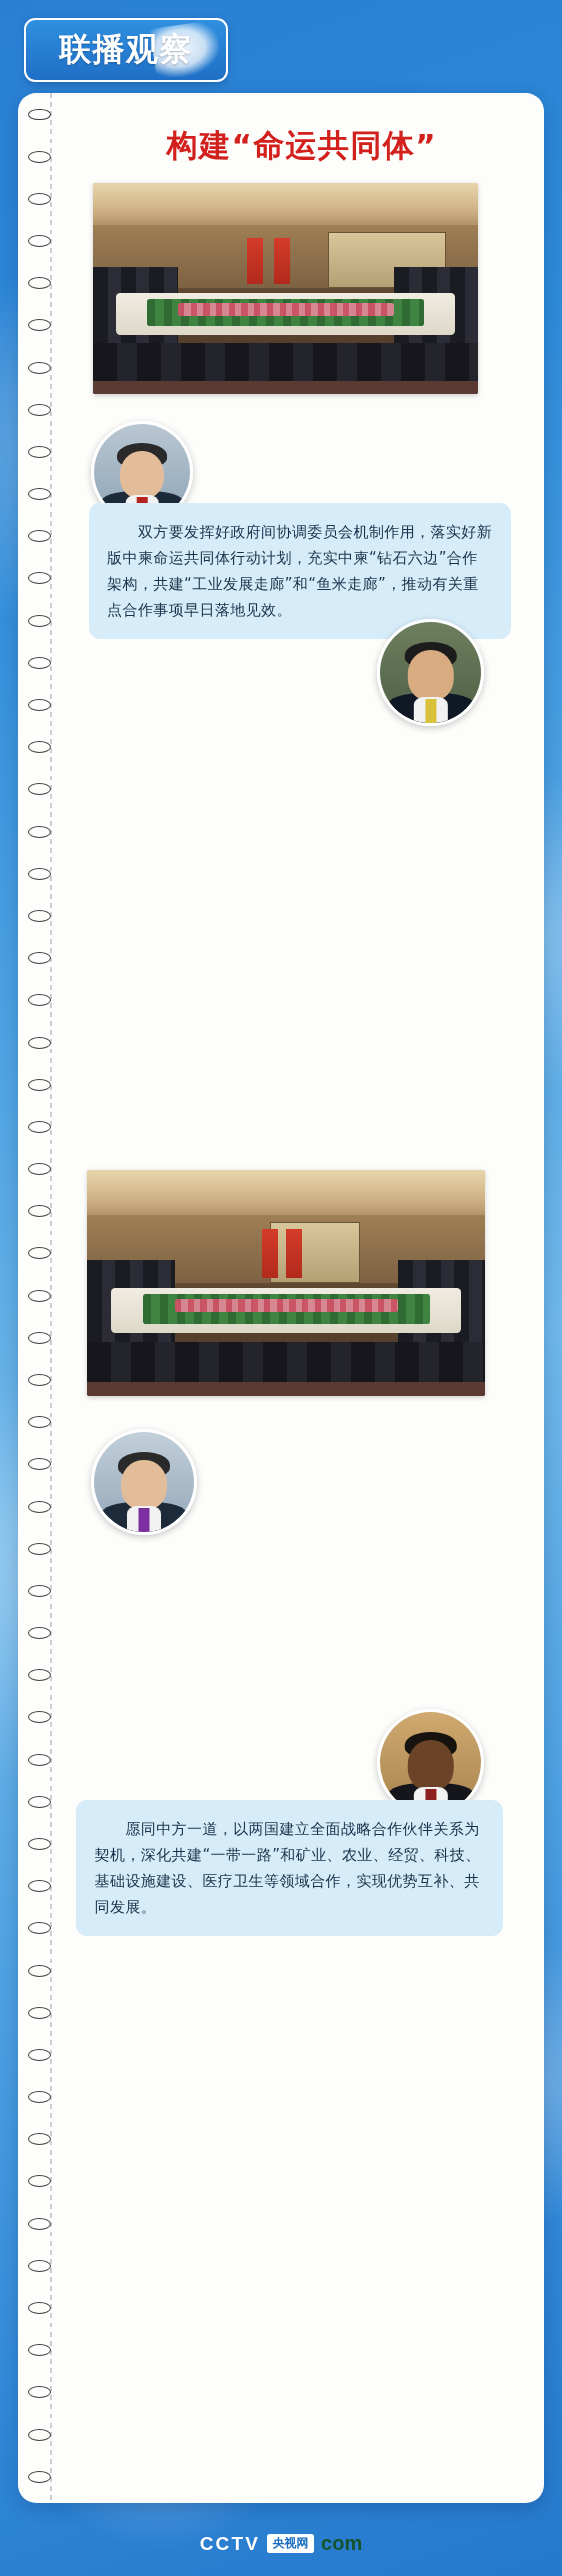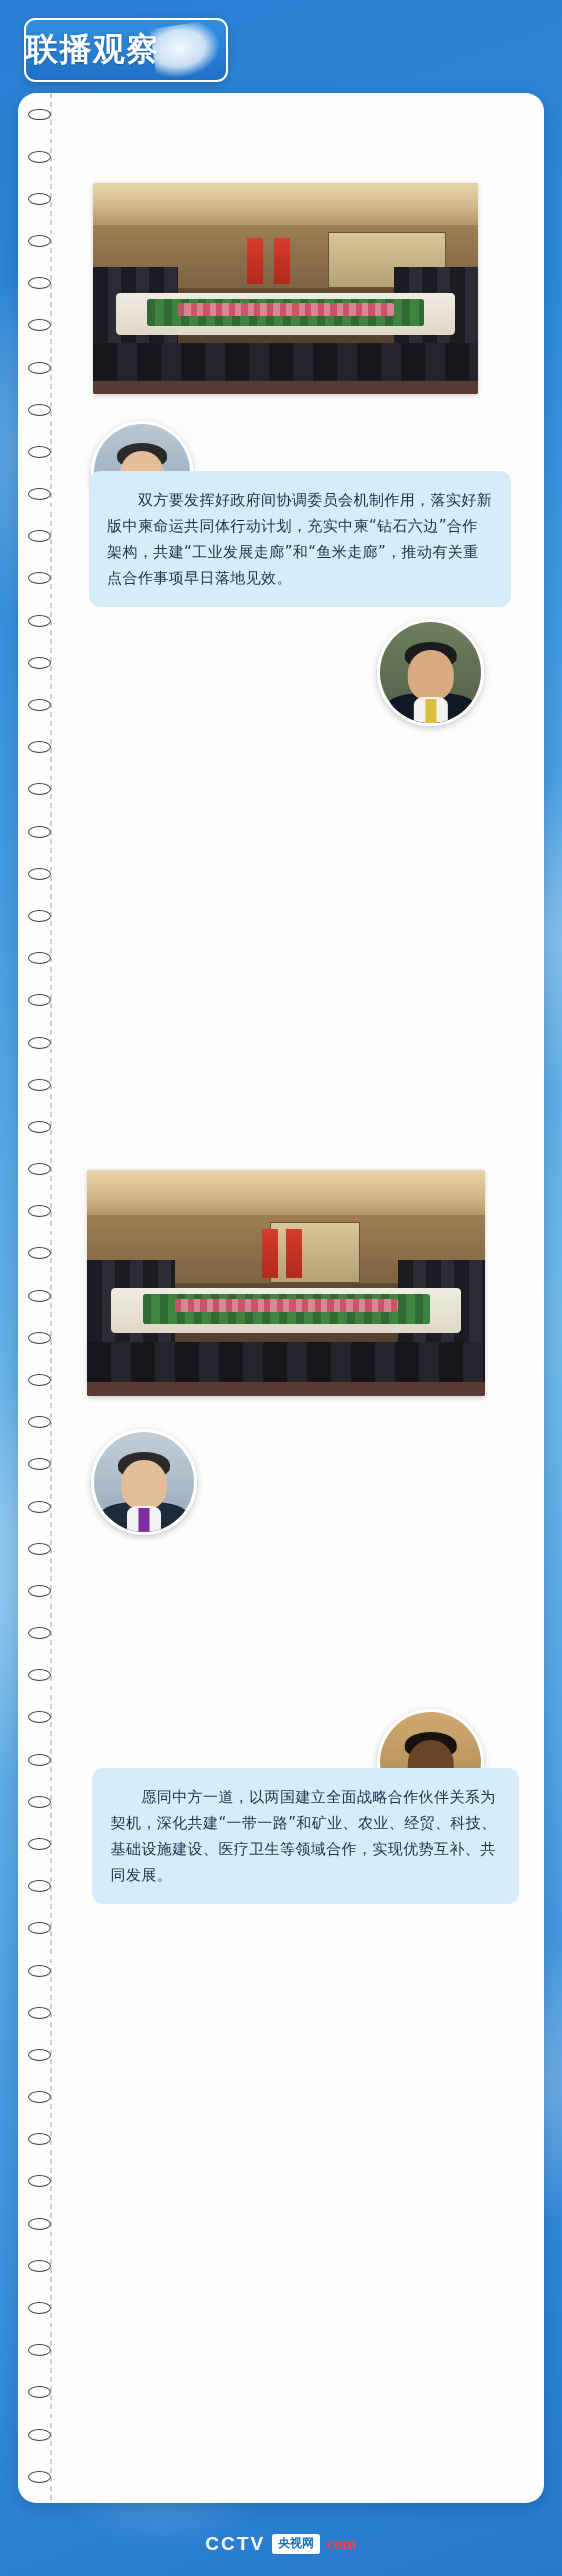--- a/index.html
+++ b/index.html
@@ -39,21 +39,21 @@
     left: 24px;
     top: 18.3px;
     width: 200px;
     height: 60px;
     background: linear-gradient(180deg, #2f8fe0 0%, #1f6fc6 100%);
     border: 2.1px solid #ffffff;
     border-radius: 11.2px;
     box-shadow: 0 2.1px 7px rgba(0,40,90,0.25);
     display: flex;
     align-items: center;
-    justify-content: flex-start;
+    justify-content: center;
     overflow: hidden;
   }
   .logo-text {
     color: #ffffff;
     font-size: 32px;
     font-weight: bold;
     letter-spacing: 1.4px;
     font-family: "DejaVu Sans", "Liberation Sans", sans-serif;
     position: relative;
     z-index: 2;
@@ -246,20 +246,21 @@
     position: absolute;
     background: #d7ecf9;
     border-radius: 11.2px;
     padding: 15.5px 18.3px;
     color: #17324a;
     font-size: 15px;
     line-height: 1.75;
     letter-spacing: 0.4px;
     font-family: "DejaVu Sans", "Liberation Sans", sans-serif;
     box-sizing: border-box;
+    margin-top: 32px;
   }
 
   
   .footer {
     position: absolute;
     left: 0;
     bottom: 21px;
     width: 562px;
     display: flex;
     align-items: center;
@@ -279,24 +280,24 @@
     color: #1a6fc0;
     font-size: 12px;
     font-weight: bold;
     padding: 2.8px 5.6px;
     border-radius: 2.8px;
     line-height: 1.15;
     text-align: center;
     font-family: "DejaVu Sans", "Liberation Sans", sans-serif;
   }
   .cctv-com {
-    color: #ef4444;
-    font-size: 17px;
+    color: #14532d;
+    font-size: 20px;
     font-weight: bold;
-    font-family: Liberation Serif, serif;
+    font-family: Liberation Sans, sans-serif;
   }
 </style>
 </head>
 <body>
 
 <div class="bg-blob b1"></div>
 <div class="bg-blob b2"></div>
 <div class="bg-blob b3"></div>
 <div class="bg-blob b4"></div>
 <div class="bg-blob b5"></div>
@@ -366,20 +367,21 @@
     <div class="ring" style="top:2167px"></div>
     <div class="ring" style="top:2209px"></div>
     <div class="ring" style="top:2251px"></div>
     <div class="ring" style="top:2293px"></div>
     <div class="ring" style="top:2336px"></div>
     <div class="ring" style="top:2378px"></div>
   </div>
 
   <div class="paper-inner">
 
+    <div class="title">构建“命运共同体”</div>
 
     <div class="photo p1">
       <div class="hall">
         <div class="ceiling"></div>
         <div class="backwall"></div>
         <div class="mural"></div>
         <div class="flagL"></div>
         <div class="flagR"></div>
         <div class="delegL"></div>
         <div class="delegR"></div>
@@ -445,21 +447,21 @@
     <div class="avatar" style="left:318px; top:1616px; width:101px; height:101px;">
       <div class="av-face">
         <div class="av-bg" style="background:linear-gradient(180deg,#cfa96f 0%,#a8844f 100%)"></div>
         <div class="av-body" style="background:#14161c"></div>
         <div class="av-hair" style="background:#17140f"></div>
         <div class="av-head" style="background:#6b4428"></div>
         <div class="av-shirt"></div>
         <div class="av-tie" style="background:#8d1f1f"></div>
       </div>
     </div>
-    <div class="bubble" style="left:33px; top:1675px; width:427px;">　　愿同中方一道，以两国建立全面战略合作伙伴关系为契机，深化共建“一带一路”和矿业、农业、经贸、科技、基础设施建设、医疗卫生等领域合作，实现优势互补、共同发展。</div>
+    <div class="bubble" style="left:17px; top:1675px; width:427px;">　　愿同中方一道，以两国建立全面战略合作伙伴关系为契机，深化共建“一带一路”和矿业、农业、经贸、科技、基础设施建设、医疗卫生等领域合作，实现优势互补、共同发展。</div>
 
   </div>
 </div>
 
 <div class="footer">
   <span class="cctv-mark">CCTV</span>
   <span class="cctv-cn">央视网</span>
   <span class="cctv-com">com</span>
 </div>
 

